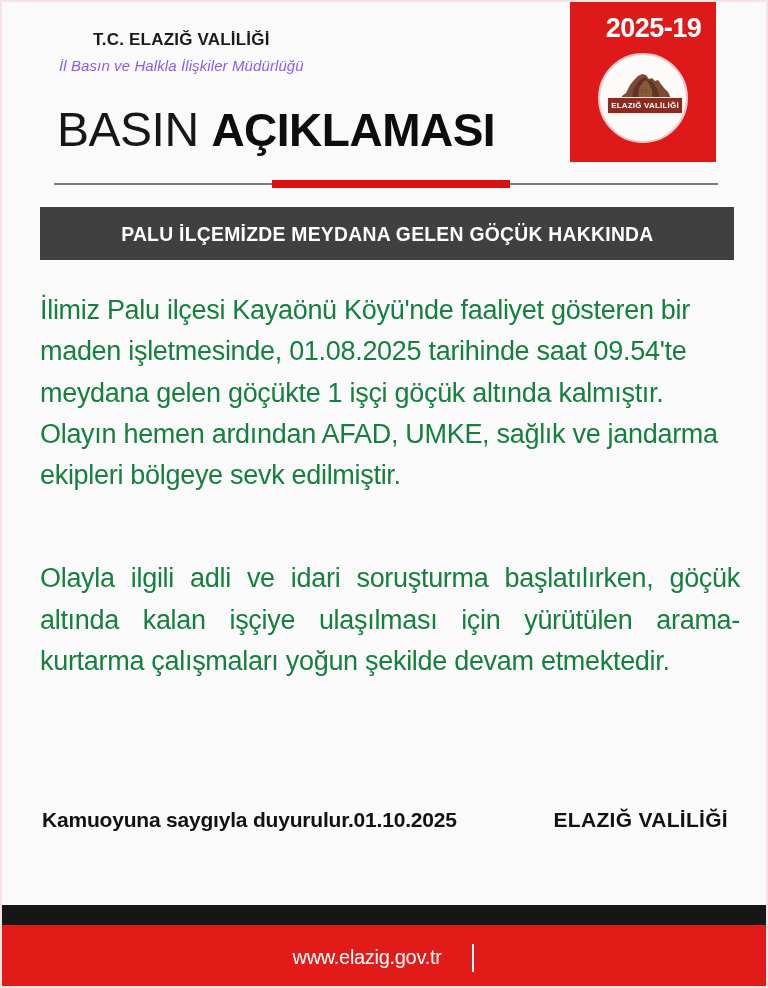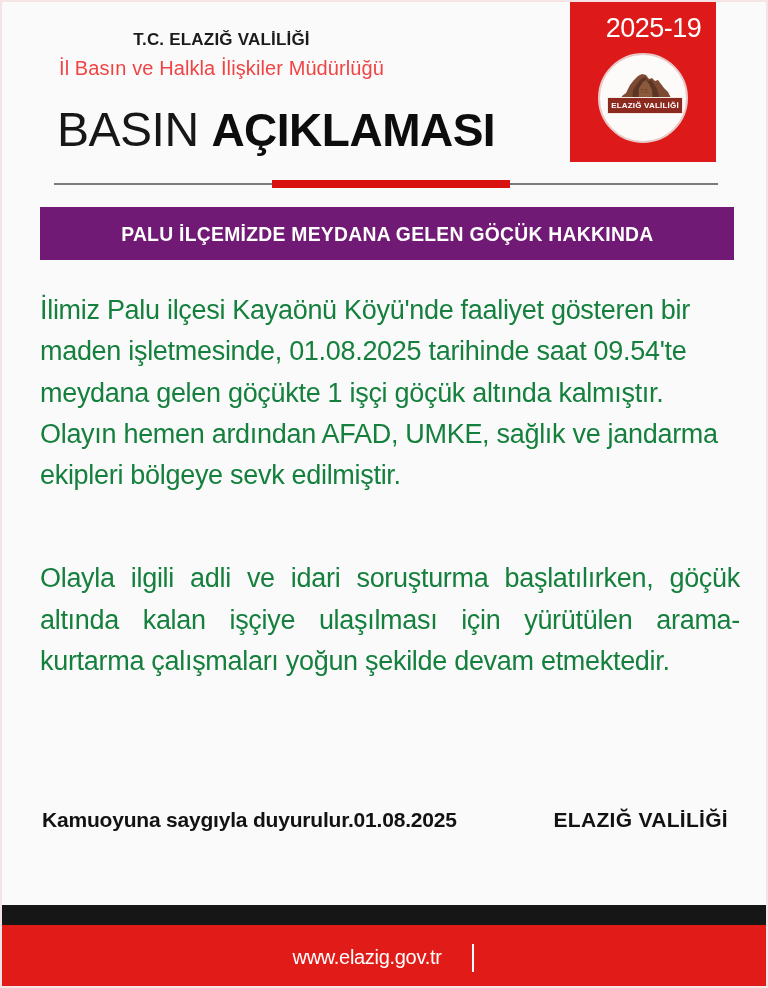--- a/index.html
+++ b/index.html
@@ -44,26 +44,27 @@
     font-size: 17px;
     font-weight: 700;
     letter-spacing: 0.2px;
     color: #1b1b1b;
     font-family: "Liberation Sans", sans-serif;
     white-space: nowrap;
     text-align: center;
   }
 
   .org-dept {
-    font-size: 20px;
+    font-size: 15px;
     font-weight: 400;
-    color: #ef4444;
+    color: #8b5cf6;
     margin-top: 7px;
     letter-spacing: 0.1px;
     white-space: nowrap;
+    font-style: italic;
   }
 
   .main-title {
     position: absolute;
     left: 55px;
     top: 104px;
     white-space: nowrap;
     line-height: 1;
   }
 
@@ -115,21 +116,21 @@
   }
 
   .badge-number {
     position: absolute;
     top: 11px;
     left: 0;
     width: 167px;
     text-align: center;
     color: #ffffff;
     font-size: 27px;
-    font-weight: 400;
+    font-weight: 700;
     letter-spacing: -0.5px;
     font-family: "Liberation Sans", sans-serif;
   }
 
   .emblem {
     position: absolute;
     left: 28px;
     top: 51px;
     width: 90px;
     height: 90px;
@@ -182,21 +183,21 @@
     font-family: "Liberation Sans", sans-serif;
   }
 
   
   .subject-banner {
     position: absolute;
     left: 38px;
     top: 205px;
     width: 694px;
     height: 53px;
-    background: #701a75;
+    background: #404040;
     display: flex;
     align-items: center;
     justify-content: center;
   }
 
   .subject-banner span {
     color: #ffffff;
     font-size: 21px;
     font-weight: 700;
     letter-spacing: 0.3px;
@@ -379,21 +380,21 @@
   <div class="subject-banner">
     <span>PALU İLÇEMİZDE MEYDANA GELEN GÖÇÜK HAKKINDA</span>
   </div>
 
   <div class="body-area">
     <p class="para">İlimiz Palu ilçesi Kayaönü Köyü'nde faaliyet gösteren bir maden işletmesinde, 01.08.2025 tarihinde saat 09.54'te meydana gelen göçükte 1 işçi göçük altında kalmıştır. Olayın hemen ardından AFAD, UMKE, sağlık ve jandarma ekipleri bölgeye sevk edilmiştir.</p>
     <p class="para justified">Olayla ilgili adli ve idari soruşturma başlatılırken, göçük altında kalan işçiye ulaşılması için yürütülen arama-kurtarma çalışmaları yoğun şekilde devam etmektedir.</p>
   </div>
 
   <div class="signature">
-    <div class="sig-left">Kamuoyuna saygıyla duyurulur.01.08.2025</div>
+    <div class="sig-left">Kamuoyuna saygıyla duyurulur.01.10.2025</div>
     <div class="sig-right">ELAZIĞ VALİLİĞİ</div>
   </div>
 
   <div class="footer-black"></div>
 
   <div class="footer-red">
     <div class="footer-inner">
 
       <span class="footer-url">www.elazig.gov.tr</span>
 

